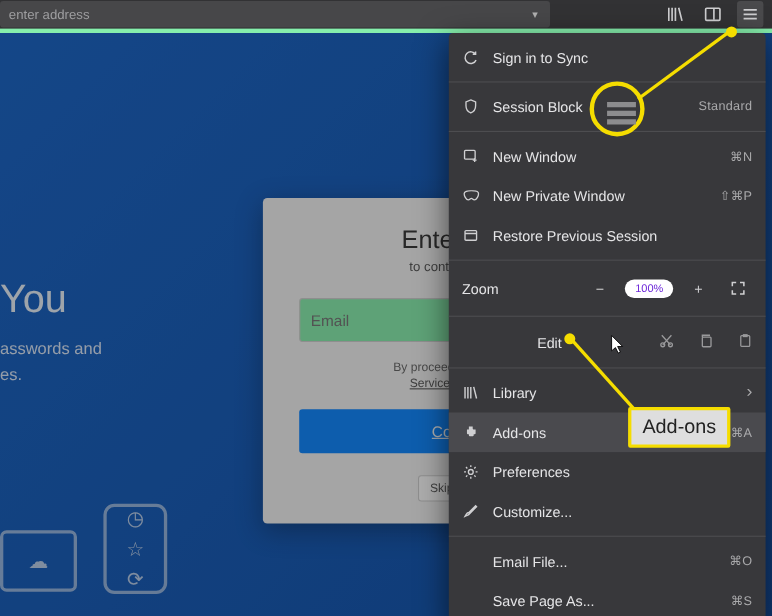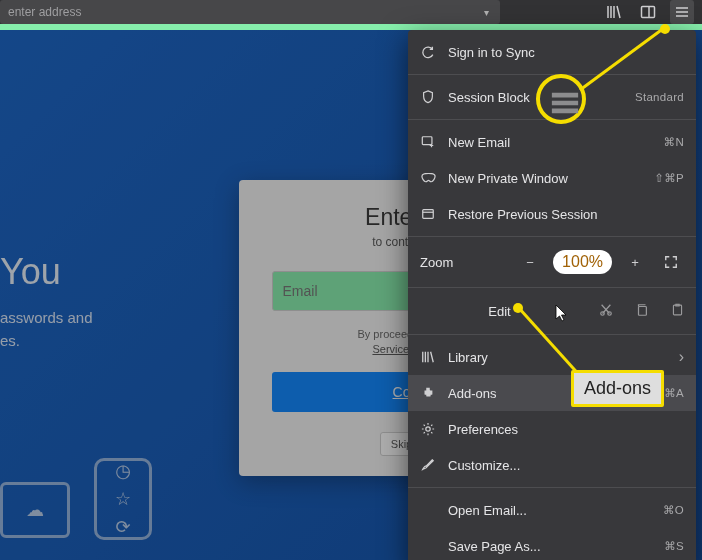--- a/index.html
+++ b/index.html
@@ -10,21 +10,21 @@
     font-family: -apple-system, BlinkMacSystemFont, "Segoe UI", Arial, sans-serif;
     background: #323234;
     position: relative;
   }
   
   .toolbar {
     height: 30px;
     background: #323234;
     display: flex;
     align-items: center;
-    border-bottom: 6px solid #86efac;
+    border-bottom: 4px solid #86efac;
     position: relative;
   }
   .urlbar {
     flex: 1;
     height: 24px;
     background: #474749;
     border-radius: 3px;
     margin-left: 0;
     margin-right: 4px;
     display: flex;
@@ -222,24 +222,24 @@
     height: 42px;
     padding: 0 12px;
     gap: 10px;
   }
   .zoom-lbl { flex: 1; }
   .zoom-btn {
     width: 26px; height:26px; display:flex;align-items:center;justify-content:center;color:#cfcfd1;border-radius:3px;
   }
   .zoom-pct {
     background: #fff;
-    color: #a16207;
+    color: #6d28d9;
     border-radius: 12px;
     padding: 3px 9px;
-    font-size: 16px;
+    font-size: 10px;
   }
   .edit-row {
     display: flex;
     align-items: center;
     height: 38px;
     padding: 0 12px;
     gap: 20px;
     text-align: center;
   }
   .edit-lbl { flex: 1; }
@@ -375,21 +375,21 @@
     <span class="rhs">Standard</span>
   </div>
   <div class="sep"></div>
   <div class="mi">
     <span class="mi-icon">
         <svg width="14" height="14" viewBox="0 0 16 16" fill="none" stroke="currentColor" stroke-width="1.4">
           <rect x="1.5" y="2" width="11" height="9" rx="1"></rect>
           <path d="M12 10v4M10 12h4"></path>
         </svg>
       </span>
-    <span class="lbl">New Email</span>
+    <span class="lbl">New Window</span>
     <span class="rhs">⌘N</span>
   </div>
   <div class="mi">
     <span class="mi-icon">
         <svg width="15" height="10" viewBox="0 0 16 10" fill="currentColor">
           <path d="M1 3c0-2 3-3 7-3s7 1 7 3-2 6-4 6c-1.5 0-2-1.5-3-1.5S6.5 9 5 9C3 9 1 5 1 3z" fill="none" stroke="currentColor" stroke-width="1.3"></path>
         </svg>
       </span>
     <span class="lbl">New Private Window</span>
     <span class="rhs">⇧⌘P</span>
@@ -466,21 +466,21 @@
     <span class="mi-icon">
         <svg width="14" height="14" viewBox="0 0 16 16" fill="none" stroke="currentColor" stroke-width="1.4">
           <path d="M13 2L6 9l1 1 7-7zM6 9c-2 0-3 2-4 4 2-1 4-1 5-3"></path>
         </svg>
       </span>
     <span class="lbl">Customize...</span>
   </div>
   <div class="sep"></div>
   <div class="mi">
     <span class="mi-icon"></span>
-    <span class="lbl">Open Email...</span>
+    <span class="lbl">Email File...</span>
     <span class="rhs">⌘O</span>
   </div>
   <div class="mi">
     <span class="mi-icon"></span>
     <span class="lbl">Save Page As...</span>
     <span class="rhs">⌘S</span>
   </div>
 
 </div>
 

